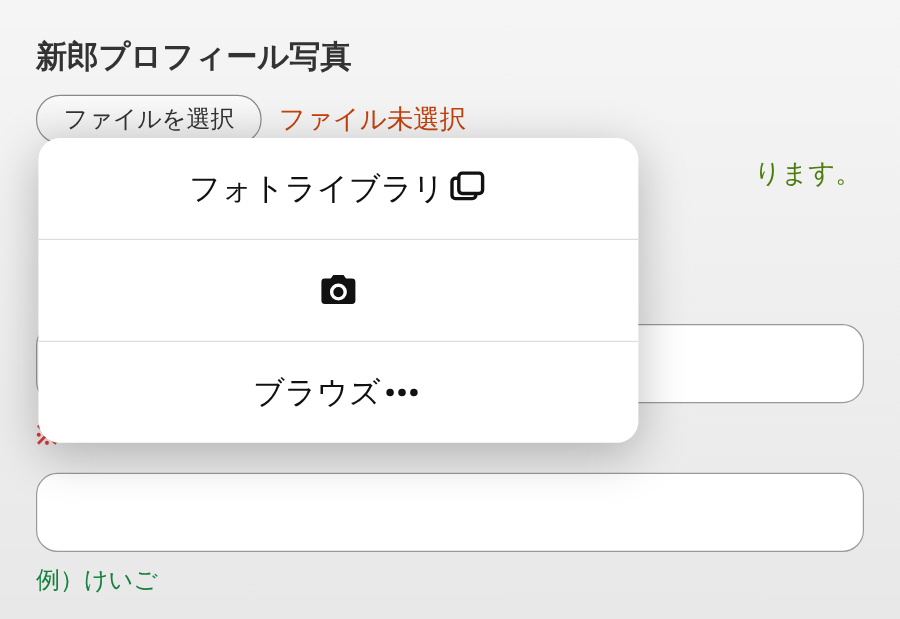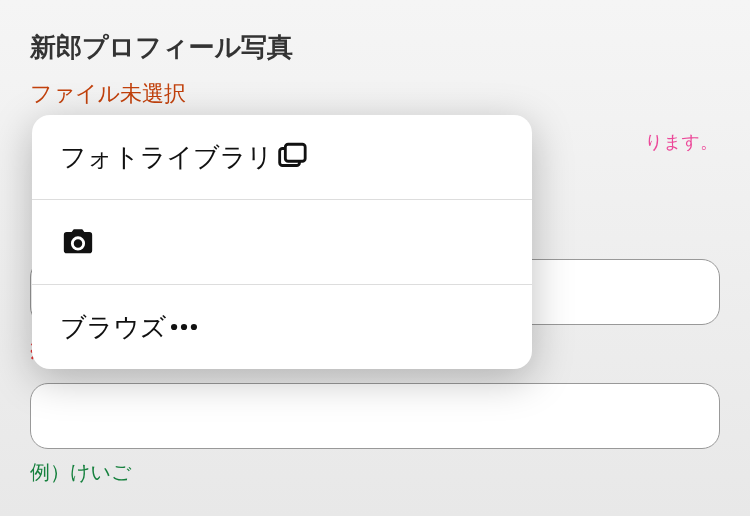--- a/index.html
+++ b/index.html
@@ -37,22 +37,22 @@
       cursor: pointer;
     }
     .file-status {
       font-size: 22px;
       color: #c2410c;
     }
     .hint-partial {
       position: absolute;
       right: 32px;
       top: 130px;
-      font-size: 18px;
-      color: #ec4899;
+      font-size: 22px;
+      color: #4d7c0f;
     }
     .input-group {
       margin-top: 18px;
     }
     .input-group.first {
       margin-top: 150px;
     }
     .required-label {
       font-size: 22px;
       font-weight: 600;
@@ -84,21 +84,21 @@
       top: 115px;
       width: 500px;
       background: #fff;
       border-radius: 18px;
       box-shadow: 0 10px 40px rgba(0,0,0,0.25);
       overflow: hidden;
     }
     .popup-item {
       display: flex;
       align-items: center;
-      justify-content: flex-start;
+      justify-content: center;
       padding: 24px 28px;
       font-size: 26px;
       color: #111;
       cursor: pointer;
       border-bottom: 1px solid #ddd;
     }
     .popup-item:last-child {
       border-bottom: none;
     }
     .popup-icon {
@@ -108,20 +108,21 @@
       align-items: center;
       justify-content: center;
     }
   </style>
 </head>
 <body>
 
 <div class="field-label">新郎プロフィール写真</div>
 
 <div class="file-row">
+  <button class="file-btn">ファイルを選択</button>
   <span class="file-status">ファイル未選択</span>
 </div>
 
 <div class="hint-partial">ります。</div>
 
 <div class="input-group first">
   <input type="text" class="text-input" style="">
 </div>
 
 <div class="input-group">

